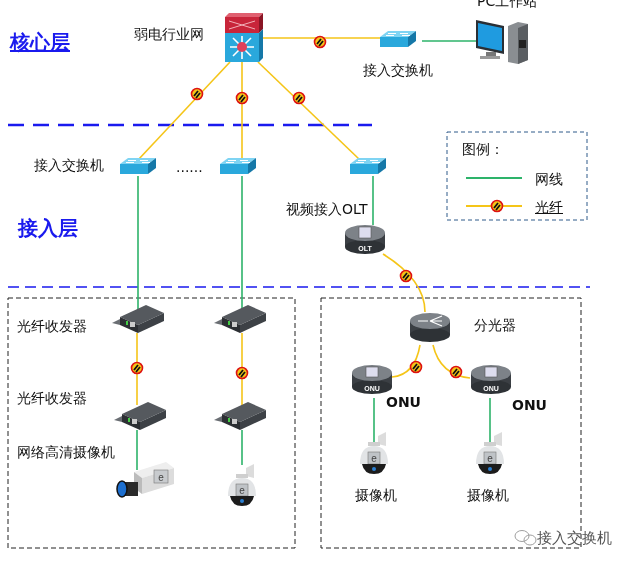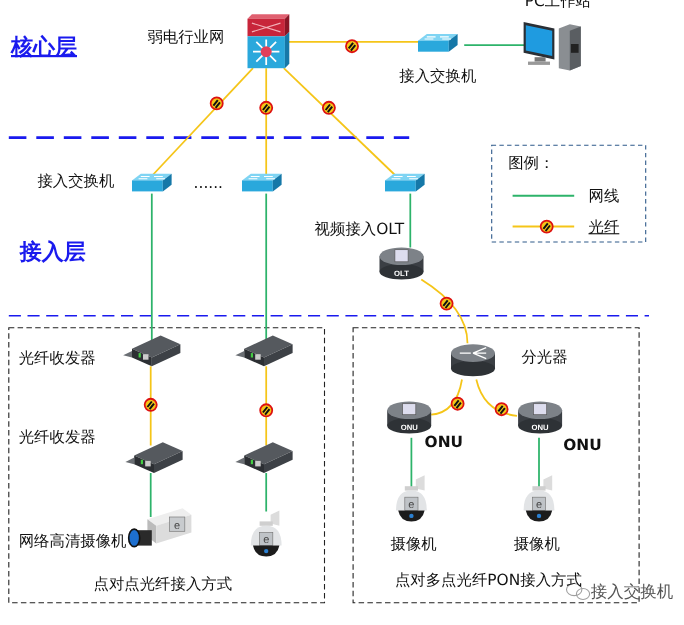--- a/index.html
+++ b/index.html
@@ -171,28 +171,26 @@
 <div class="layer" style="left:18px;top:218px;">接入层</div>
 
 <div class="lbl" style="left:134px;top:27px;">弱电行业网</div>
 <div class="lbl" style="left:363px;top:63px;">接入交换机</div>
 <div class="lbl" style="left:477px;top:-6px;">PC工作站</div>
 <div class="lbl" style="left:34px;top:158px;">接入交换机</div>
 <div class="lbl" style="left:176px;top:160px;">......</div>
 <div class="lbl" style="left:262px;top:202px;margin-left:24px;">视频接入OLT</div>
 <div class="lbl" style="left:17px;top:319px;">光纤收发器</div>
 <div class="lbl" style="left:17px;top:391px;">光纤收发器</div>
-<div class="lbl" style="left:17px;top:485px;">网络高清摄像机</div>
+<div class="lbl" style="left:17px;top:445px;">网络高清摄像机</div>
 <div class="lbl" style="left:463px;top:318px;margin-left:11px;">分光器</div>
 <div class="lbl bold" style="left:386px;top:395px;">ONU</div>
 <div class="lbl bold" style="left:512px;top:398px;">ONU</div>
 <div class="lbl" style="left:355px;top:488px;">摄像机</div>
 <div class="lbl" style="left:467px;top:488px;">摄像机</div>
 
-<div class="lbl" style="left:85px;top:524px;">点对点光纤接入方式</div>
-<div class="lbl" style="left:359px;top:521px;">点对多点光纤PON接入方式</div>
 
 <div class="lbl" style="left:462px;top:142px;">图例：</div>
 <div class="lbl" style="left:535px;top:172px;">网线</div>
 <div class="lbl" style="left:535px;top:200px;text-decoration:underline;">光纤</div>
 
 <div class="wm" style="left:537px;top:531px;">接入交换机</div>
 </div>
 
 </body></html>

